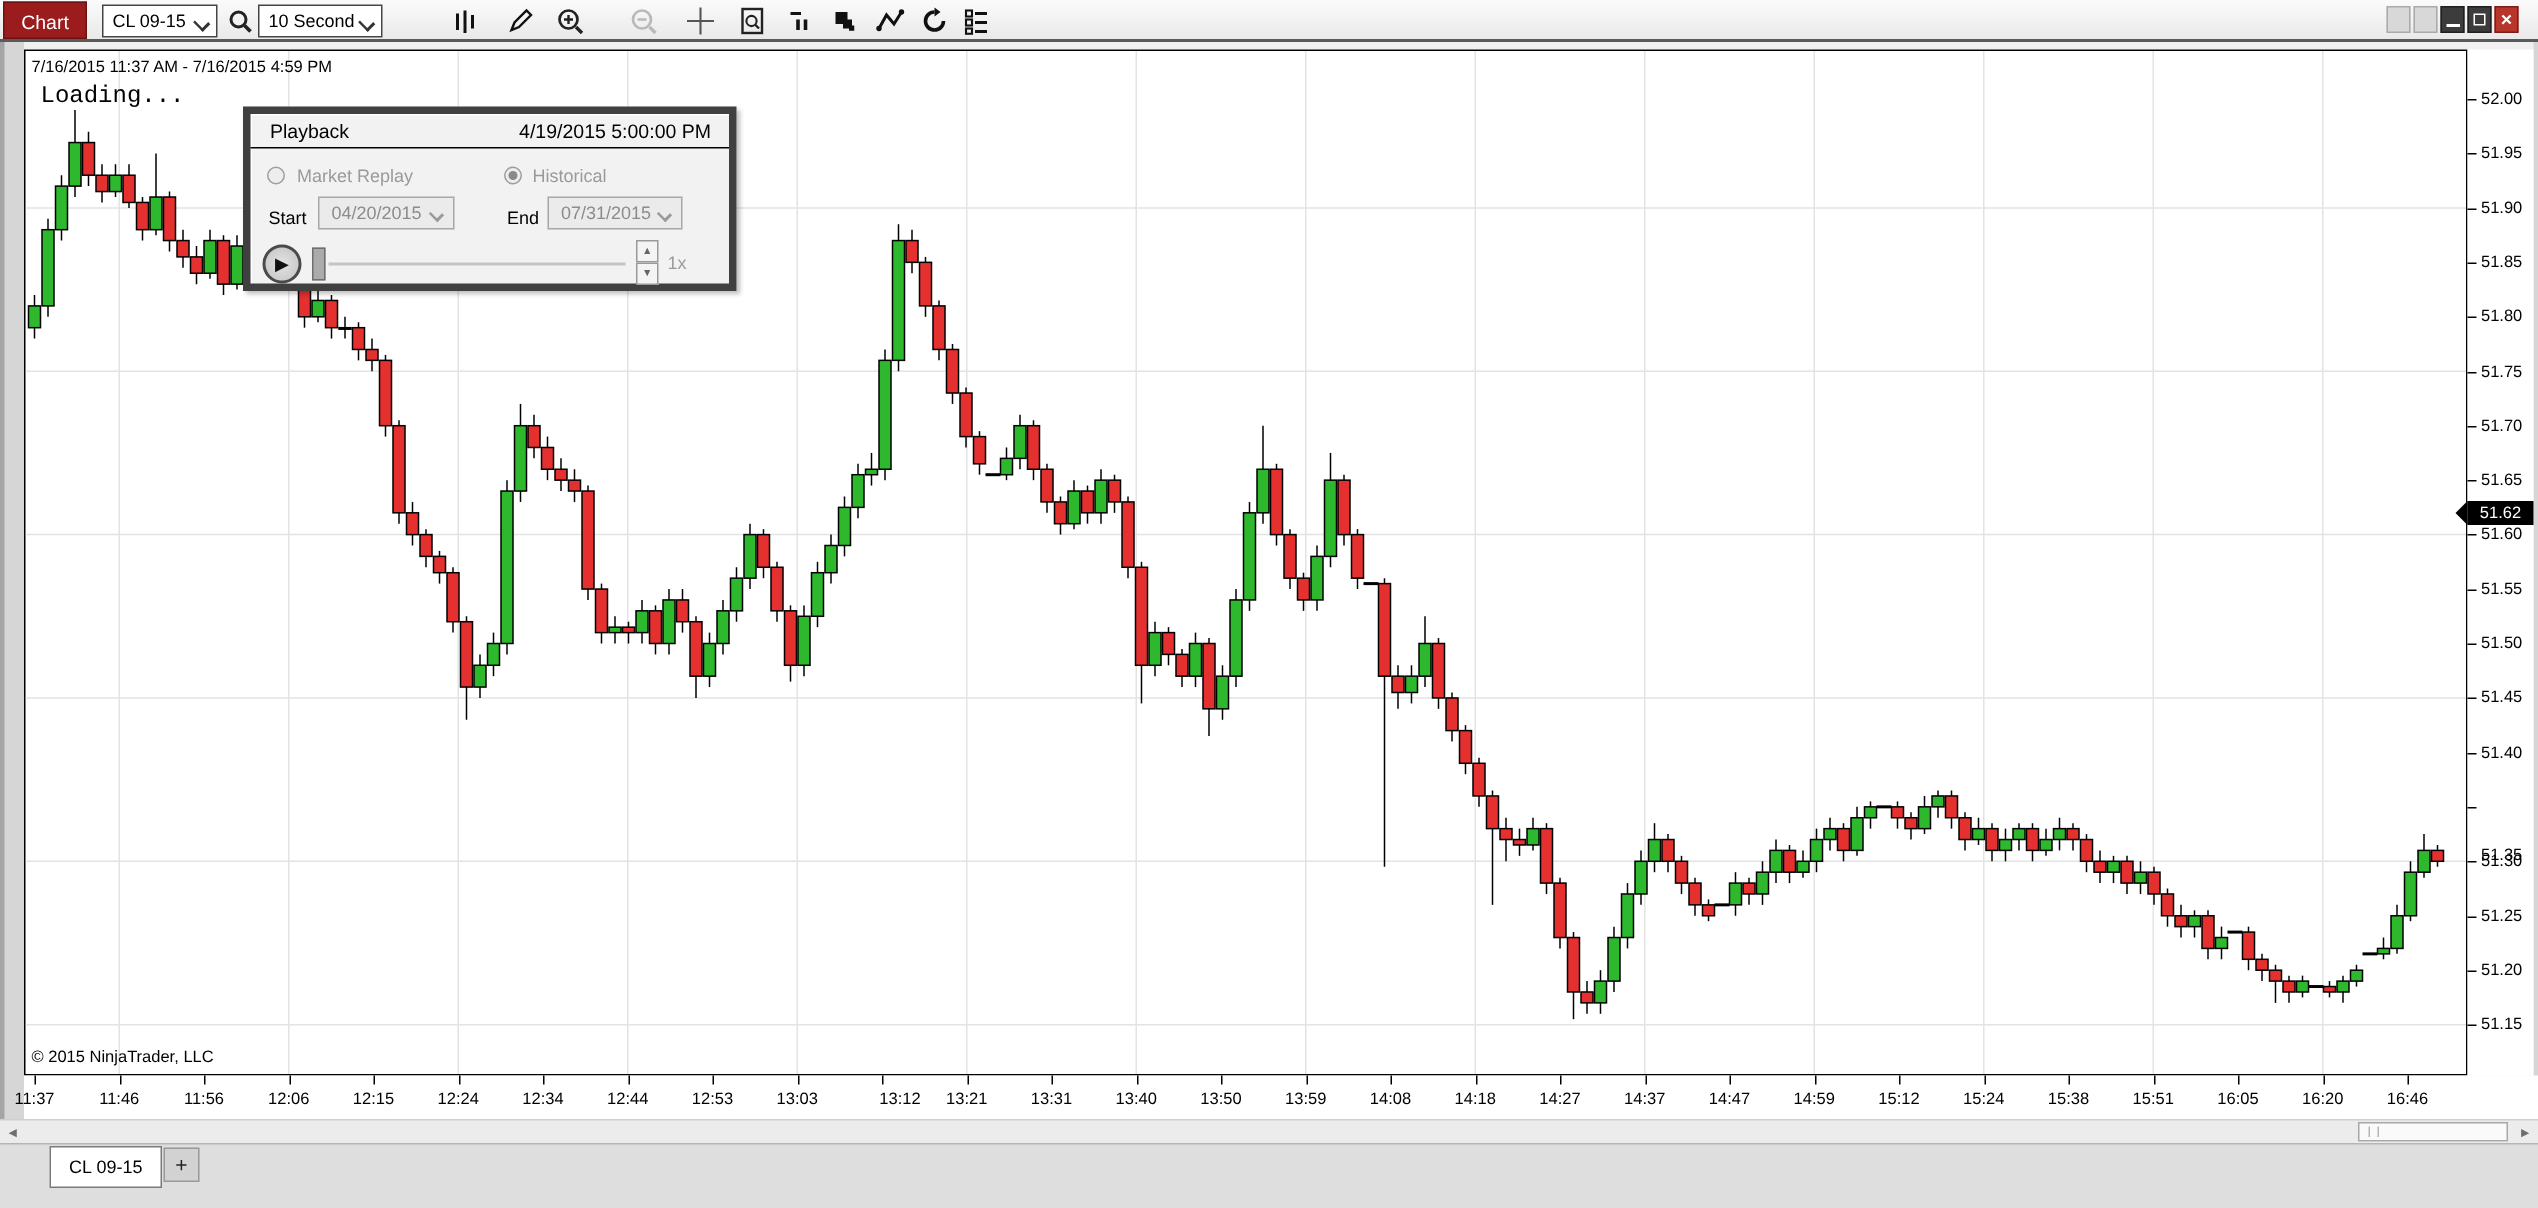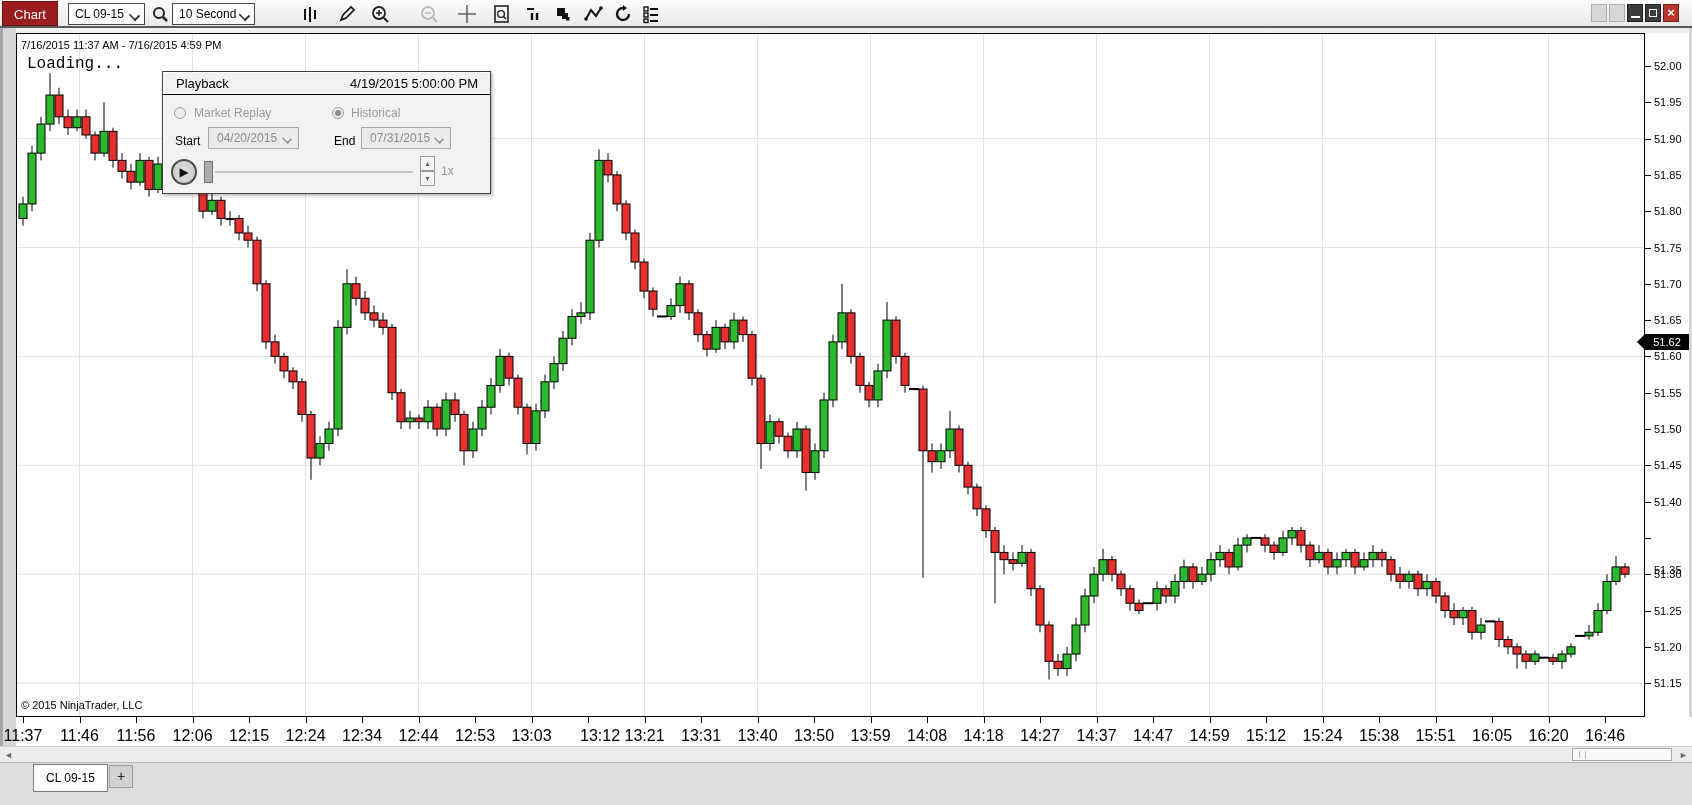--- a/index.html
+++ b/index.html
@@ -24,33 +24,33 @@
   .winbtn.close{background:#b8352c;border:1px solid #7d1d17;color:#fff;font-size:13px;font-weight:bold;
     text-align:center;line-height:16px;}
   
   #gutter-left{position:absolute;left:0;top:28px;width:16px;height:718px;background:#d6d6d6;border-left:3px solid #a5a5a5;box-sizing:border-box;}
   #gutter-right{position:absolute;left:1689px;top:28px;width:3px;height:718px;background:#d6d6d6;}
   #plot-area{position:absolute;left:16px;top:33px;width:1629px;height:684px;background:#fff;border:1px solid #000;box-sizing:border-box;}
   #price-axis{position:absolute;left:1645px;top:33px;width:44px;height:684px;background:#fff;}
   #time-axis{position:absolute;left:16px;top:717px;width:1676px;height:29px;background:#fff;}
   .price-label{position:absolute;left:9px;font-size:11px;color:#000;}
   .price-tick{position:absolute;left:0;width:6px;height:1px;background:#000;}
-  .time-label{position:absolute;top:10px;width:40px;text-align:center;font-size:16px;color:#000;}
+  .time-label{position:absolute;top:10px;width:40px;text-align:center;font-size:11px;color:#000;}
   .time-tick{position:absolute;top:0;width:1px;height:6px;background:#000;}
   #chart-svg{position:absolute;left:0;top:0;}
   #daterange{position:absolute;left:21px;top:39px;font-size:11px;color:#000;}
   #loading{position:absolute;left:27px;top:55px;font-size:16px;color:#000;font-family:Liberation Mono, monospace;}
   #copyright{position:absolute;left:21px;top:699px;font-size:11px;color:#000;}
   #price-badge{position:absolute;left:1645px;top:335px;width:44px;height:16px;background:#000;color:#fff;
     font-size:11px;text-align:center;line-height:16px;}
   #price-badge-arrow{position:absolute;left:1637px;top:335px;width:0;height:0;
     border-top:8px solid transparent;border-bottom:8px solid transparent;border-right:8px solid #000;}
   
   #playback{position:absolute;left:162px;top:71px;width:329px;height:123px;background:#f2f2f2;
-    border:1px solid #404040;box-shadow:inset 1px 1px 0 #fff, 2px 2px 3px rgba(0,0,0,.25);box-sizing:border-box;}
+    border:5px solid #404040;box-shadow:inset 1px 1px 0 #fff, 2px 2px 3px rgba(0,0,0,.25);box-sizing:border-box;}
   #pb-titlebar{position:absolute;left:0;top:0;width:100%;height:22px;border-bottom:1px solid #000;}
   #pb-title{position:absolute;left:13px;top:4px;font-size:13px;color:#000;}
   #pb-datetime{position:absolute;right:12px;top:4px;font-size:13px;color:#000;}
   .radio{position:absolute;width:12px;height:12px;border:1px solid #9e9e9e;border-radius:50%;background:#ededed;box-sizing:border-box;}
   .radio.sel::after{content:"";position:absolute;left:2px;top:2px;width:6px;height:6px;border-radius:50%;background:#8a8a8a;}
   .pb-gray{color:#9a9a9a;font-size:12px;position:absolute;}
   .pb-black{color:#000;font-size:12px;position:absolute;}
   .pb-combo{position:absolute;height:22px;background:#ebebeb;border:1px solid #a8a8a8;box-sizing:border-box;
     font-size:12px;color:#8c8c8c;line-height:20px;padding-left:8px;}
   .pb-combo .chev{position:absolute;right:7px;top:7px;width:6px;height:6px;border-right:2px solid #9a9a9a;

